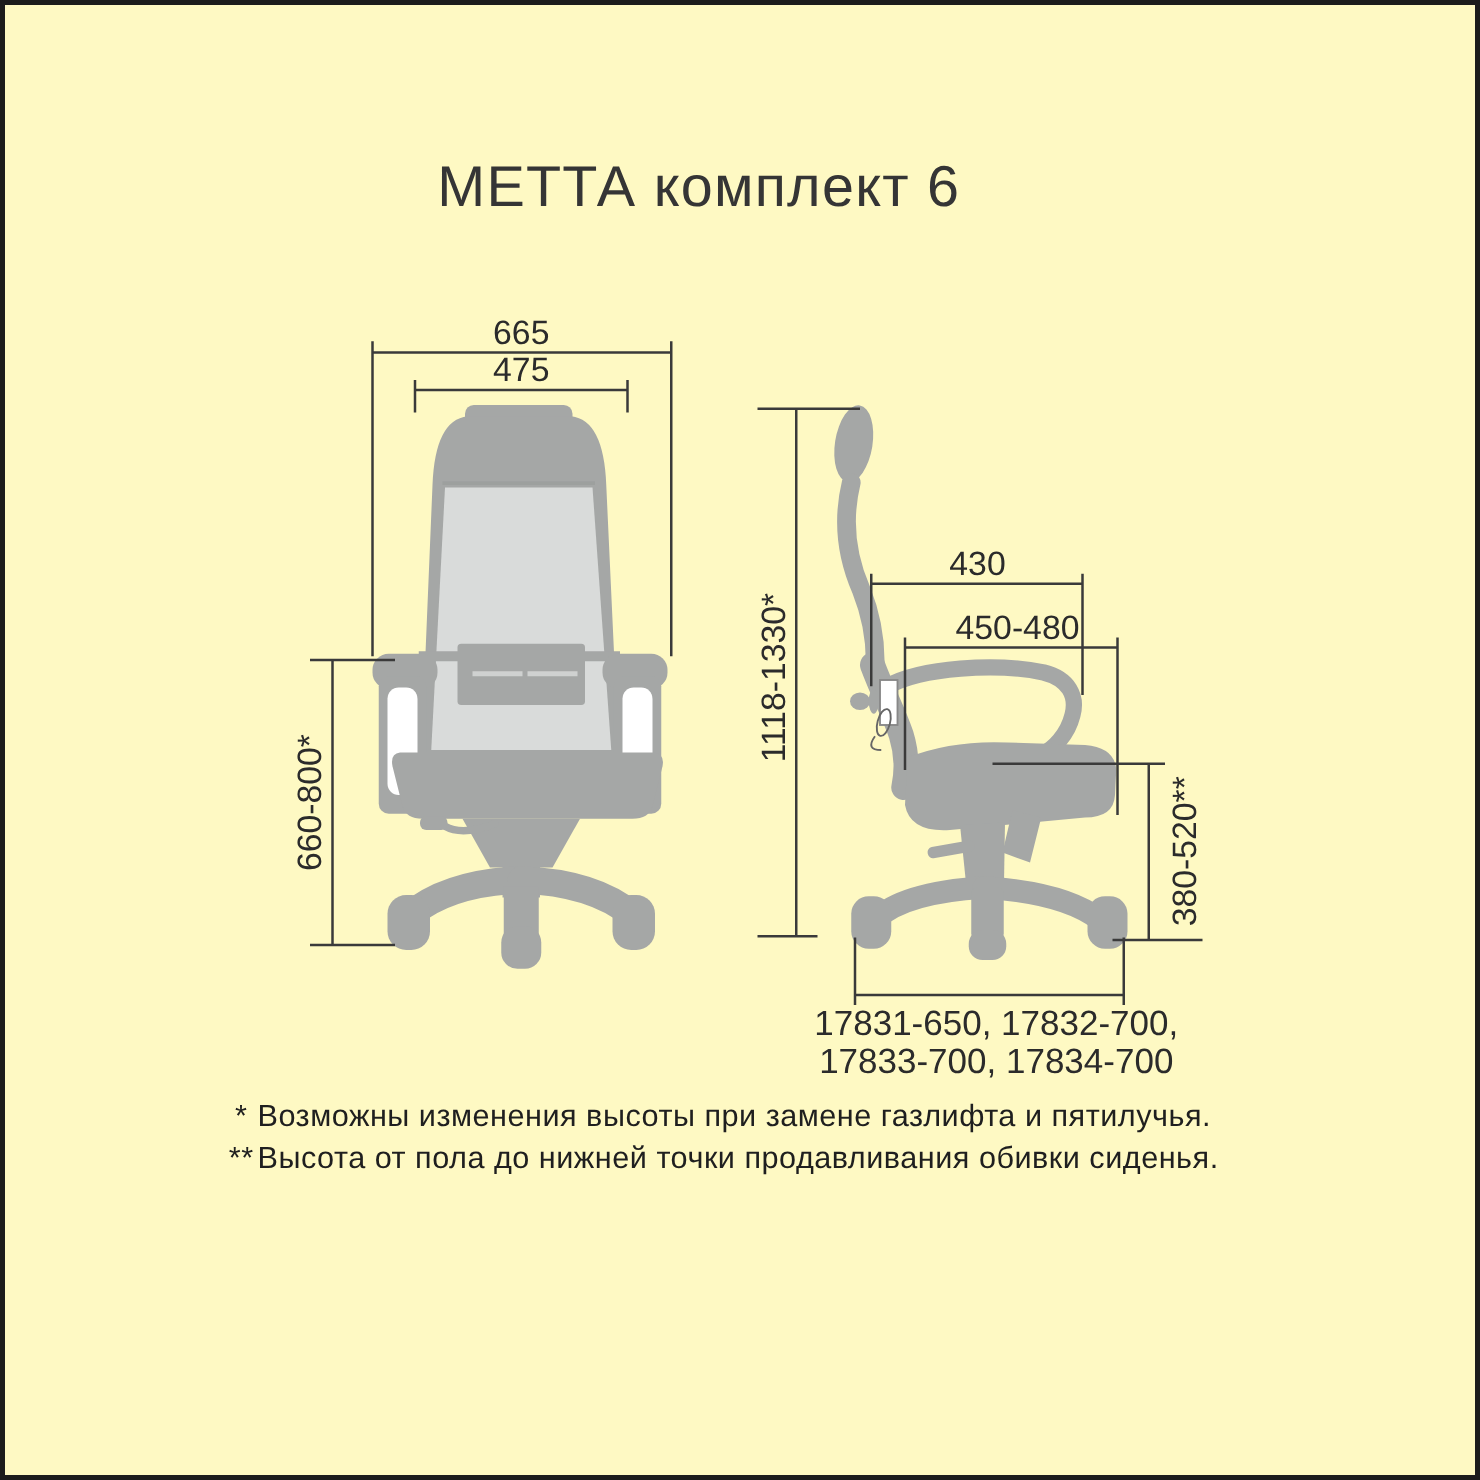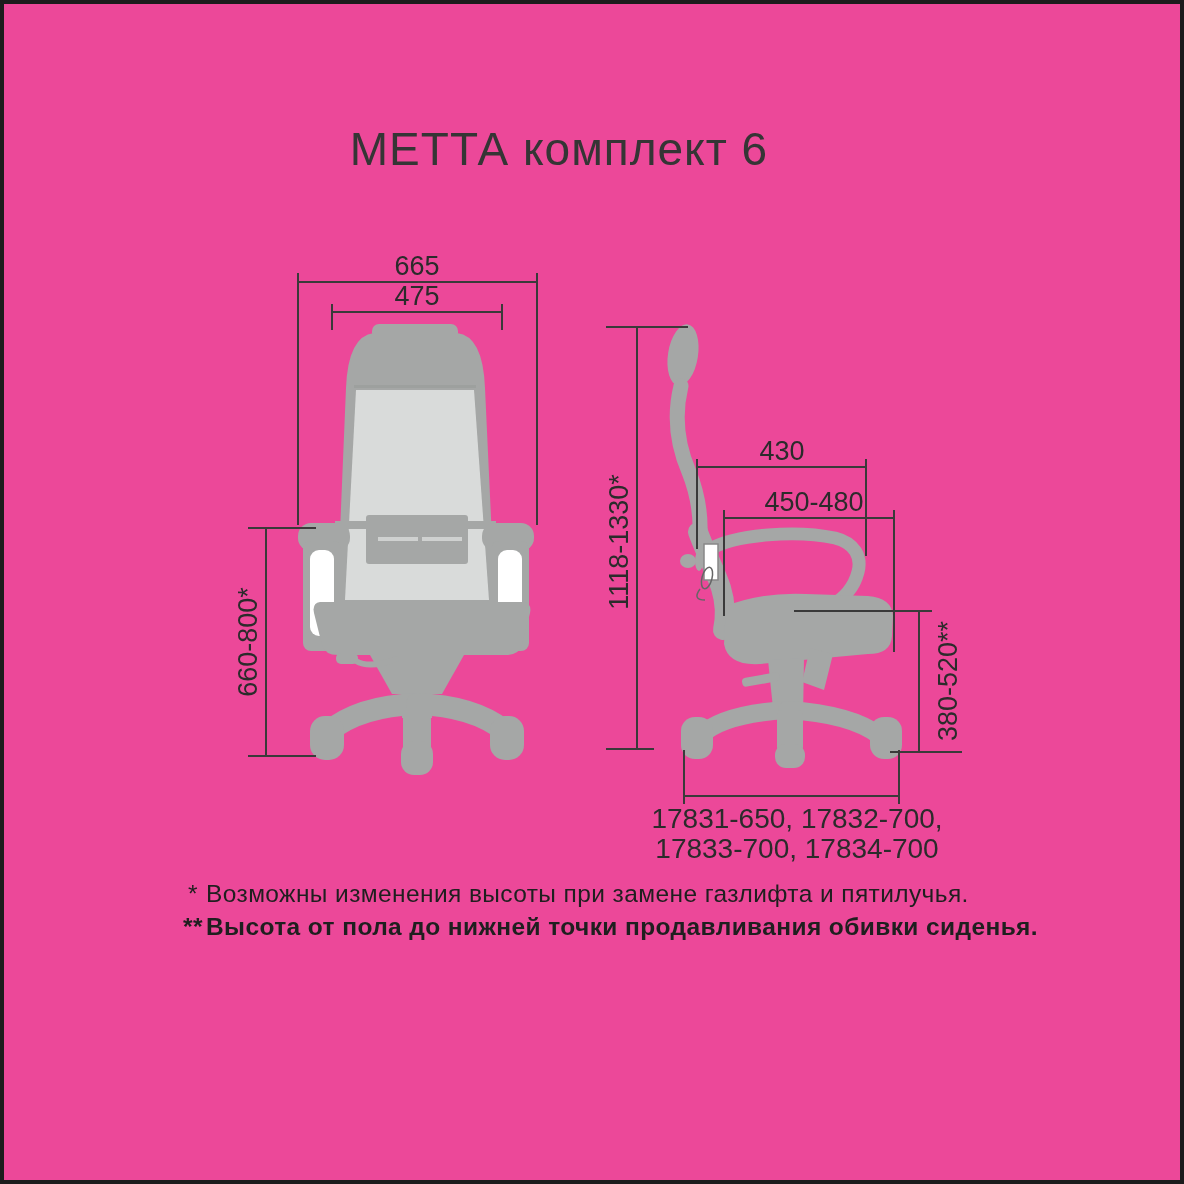--- a/index.html
+++ b/index.html
@@ -1,19 +1,19 @@
 <!DOCTYPE html>
 <html><head>
 <meta charset="utf-8">
 <style>
   html,body{margin:0;padding:0;background:#777;}
   .canvas{
     position:relative;
     width:1176px;height:1176px;
-    background:#ec4899;
+    background:#fef9c3;
     border:4px solid #1c1c1c;
     overflow:hidden;
     font-family:"Liberation Sans", sans-serif;
   }
   .title{
     position:absolute;
     top:118px;left:0;width:1110px;
     text-align:center;
     font-size:46px;
     color:#353535;
@@ -34,21 +34,21 @@
     position:absolute;
     left:176px;
     font-size:24.5px;
     color:#1f1f1f;
     letter-spacing:0.4px;
     white-space:nowrap;
     text-align:center;
   }
   .footnote .mark{display:inline-block;min-width:26px;}
   .fn1{top:876px;}
-  .fn2{top:909px;font-weight:bold;}
+  .fn2{top:909px;}
 </style>
 </head>
 <body>
 
 <div class="canvas">
 
   <div class="title">МЕТТА комплект 6</div>
 
   <svg width="1176" height="1176" viewBox="0 0 1176 1176">
 

